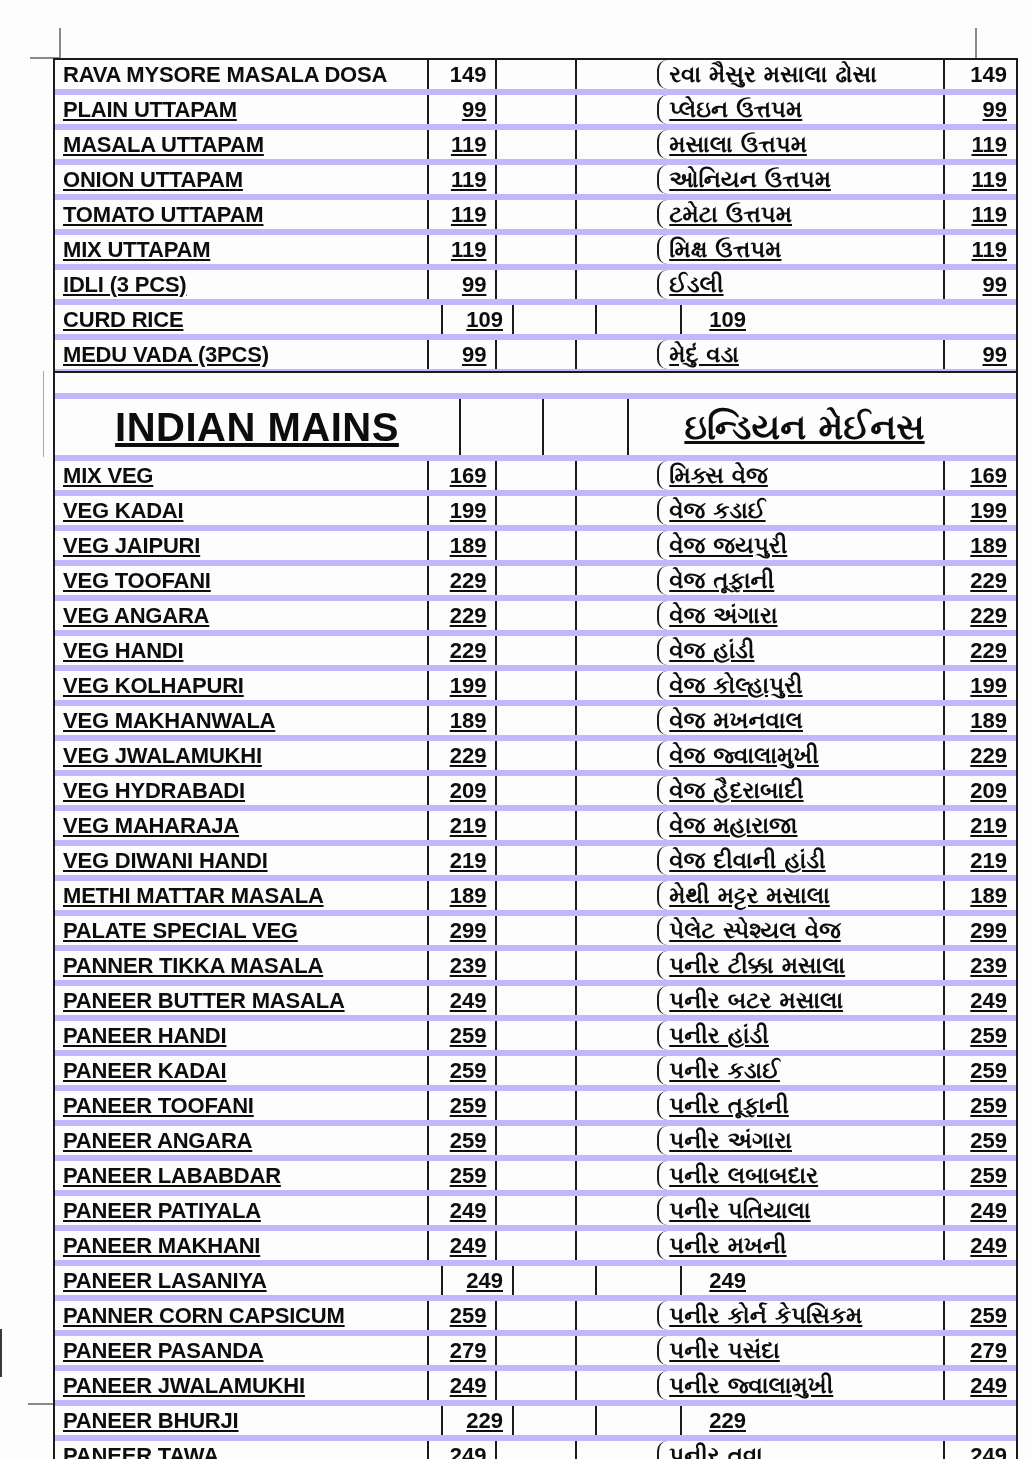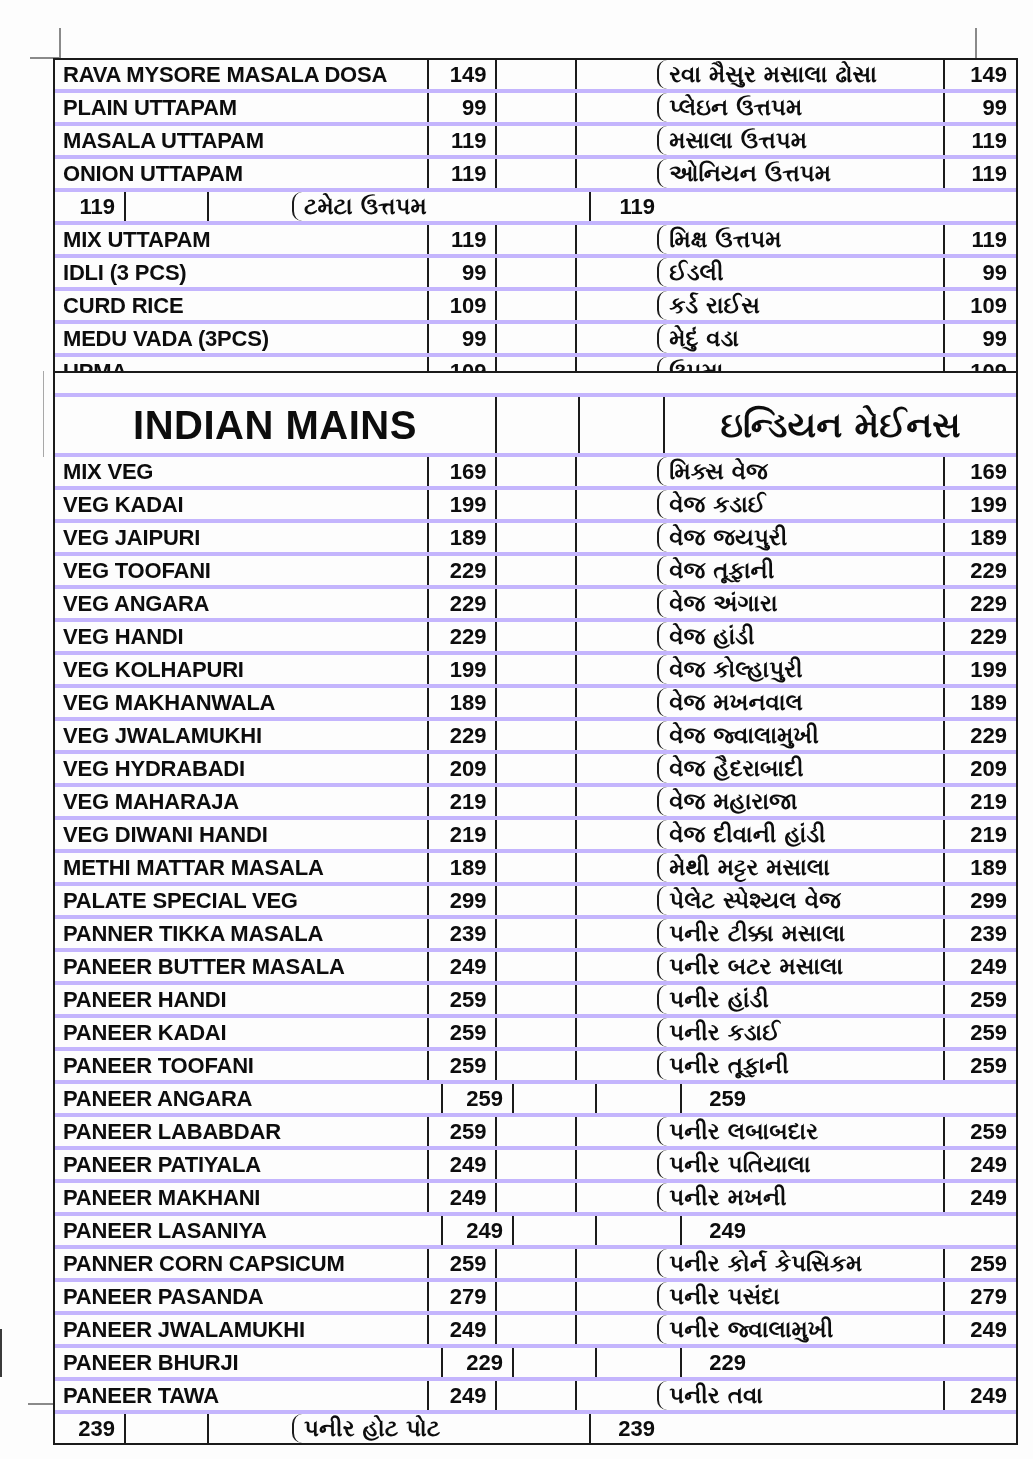--- a/index.html
+++ b/index.html
@@ -13,35 +13,35 @@
     background:#fdfdfd;overflow:hidden;color:#0d0d0d;
   }
   .menu-table{
     position:absolute;left:53px;width:961px;
     border:2px solid #1b1b1b;background:#fdfdfd;
     box-sizing:content-box;
   }
   .t1{top:58px;}
   .t2{top:371px;}
   .row{display:flex;height:29px;}
-  .row + .row{border-top:4px solid #c4b5fd;}
+  .row + .row{border-top:6px solid #c4b5fd;text-decoration:underline;}
   .row.blank{height:20px;}
   .row.header{height:56px;}
   .cell{
     box-sizing:content-box;display:flex;align-items:center;
     overflow:hidden;white-space:nowrap;
   }
   .cell + .cell{border-left:2px solid #1b1b1b;}
   .c-name   {width:378px;padding-left:8px;font-weight:bold;font-size:22px;letter-spacing:-0.2px;}
   .c-price  {width:60px;justify-content:flex-end;padding-right:9px;font-weight:bold;font-size:22px;}
   .c-sp1    {width:81px;}
   .c-sp2    {width:83px;}
   .c-gname  {width:285px;padding-left:10px;font-weight:bold;font-size:23px;font-family:"DejaVu Sans","Liberation Sans",sans-serif;border-radius:10px;}
   .c-gprice {width:64px;justify-content:flex-end;padding-right:9px;font-weight:bold;font-size:22px;}
-  .c-hname  {width:440px;justify-content:center;font-weight:bold;font-size:40px;letter-spacing:0.5px;}
+  .c-hname  {width:404px;justify-content:center;font-weight:bold;font-size:40px;letter-spacing:0.5px;}
   .c-hgname {width:351px;justify-content:center;font-weight:bold;font-size:35px;font-family:"DejaVu Sans","Liberation Sans",sans-serif;text-align:right;}
   .c-blank  {width:961px;}
   .mark{position:absolute;background:#8a8a8a;}
   .artifact-dark{position:absolute;background:#3a3a3a;}
   .artifact-faint{position:absolute;background:#a8a8a8;}
 </style>
 </head>
 <body>
 
 <div class="page">
@@ -83,20 +83,21 @@
       </div>
       <div class="row">
         <div class="cell c-name">ONION UTTAPAM</div>
         <div class="cell c-price">119</div>
         <div class="cell c-sp1"></div>
         <div class="cell c-sp2"></div>
         <div class="cell c-gname">ઓનિયન ઉત્તપમ</div>
         <div class="cell c-gprice">119</div>
       </div>
       <div class="row">
+        <div class="cell c-name">TOMATO UTTAPAM</div>
         <div class="cell c-price">119</div>
         <div class="cell c-sp1"></div>
         <div class="cell c-sp2"></div>
         <div class="cell c-gname">ટમેટા ઉત્તપમ</div>
         <div class="cell c-gprice">119</div>
       </div>
       <div class="row">
         <div class="cell c-name">MIX UTTAPAM</div>
         <div class="cell c-price">119</div>
         <div class="cell c-sp1"></div>
@@ -110,21 +111,20 @@
         <div class="cell c-sp1"></div>
         <div class="cell c-sp2"></div>
         <div class="cell c-gname">ઈડલી</div>
         <div class="cell c-gprice">99</div>
       </div>
       <div class="row">
         <div class="cell c-name">CURD RICE</div>
         <div class="cell c-price">109</div>
         <div class="cell c-sp1"></div>
         <div class="cell c-sp2"></div>
-        <div class="cell c-gname">કર્ડ રાઈસ</div>
         <div class="cell c-gprice">109</div>
       </div>
       <div class="row">
         <div class="cell c-name">MEDU VADA (3PCS)</div>
         <div class="cell c-price">99</div>
         <div class="cell c-sp1"></div>
         <div class="cell c-sp2"></div>
         <div class="cell c-gname">મેદું વડા</div>
         <div class="cell c-gprice">99</div>
       </div>
@@ -298,20 +298,21 @@
         <div class="cell c-sp1"></div>
         <div class="cell c-sp2"></div>
         <div class="cell c-gname">પનીર તૂફાની</div>
         <div class="cell c-gprice">259</div>
       </div>
       <div class="row">
         <div class="cell c-name">PANEER ANGARA</div>
         <div class="cell c-price">259</div>
         <div class="cell c-sp1"></div>
         <div class="cell c-sp2"></div>
+        <div class="cell c-gname">પનીર અંગારા</div>
         <div class="cell c-gprice">259</div>
       </div>
       <div class="row">
         <div class="cell c-name">PANEER LABABDAR</div>
         <div class="cell c-price">259</div>
         <div class="cell c-sp1"></div>
         <div class="cell c-sp2"></div>
         <div class="cell c-gname">પનીર લબાબદાર</div>
         <div class="cell c-gprice">259</div>
       </div>

